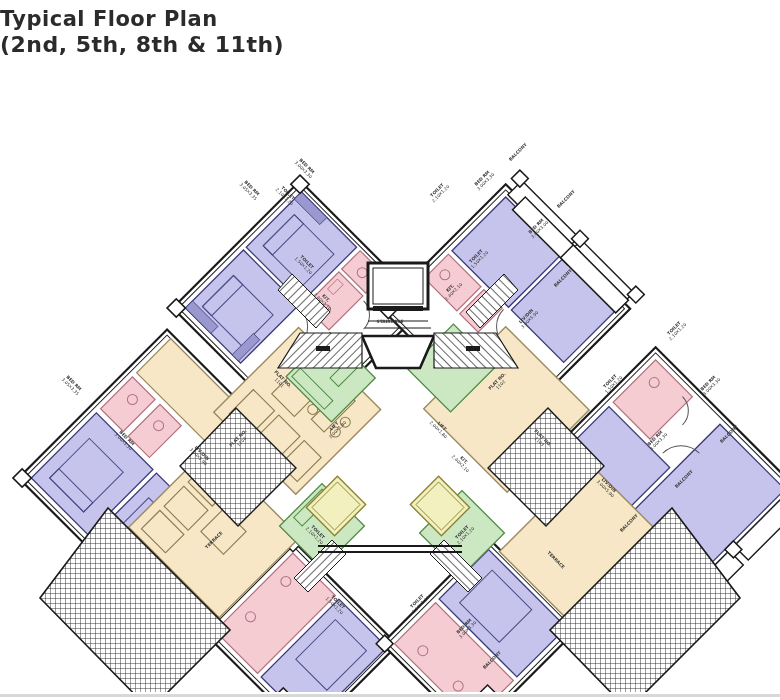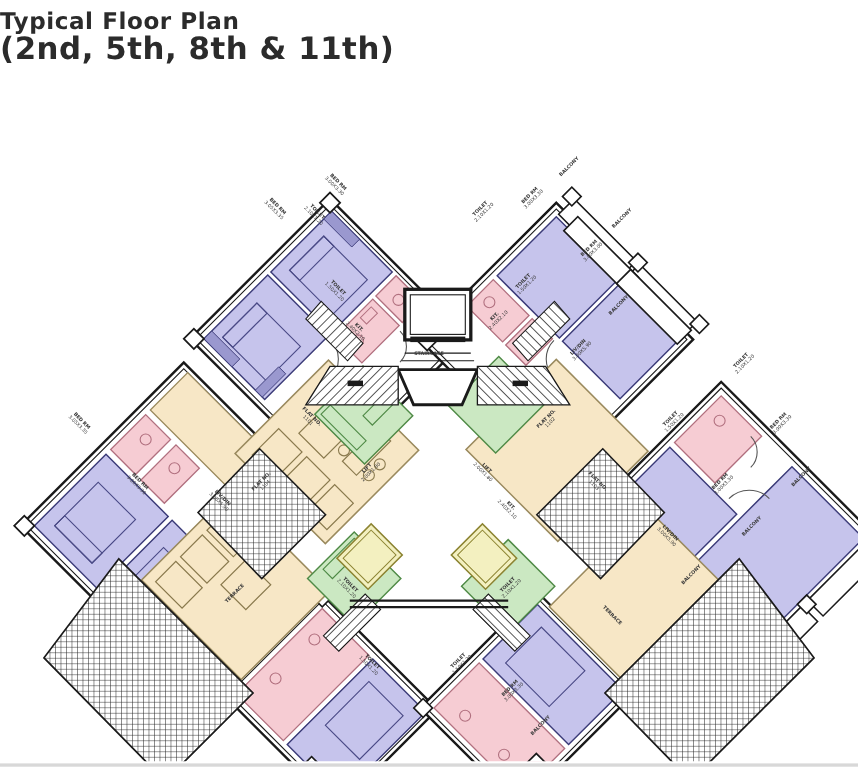--- a/index.html
+++ b/index.html
@@ -11,21 +11,21 @@
   }
   #page{position:absolute;left:0;top:0;width:780px;height:700px;background:#fff;}
 
   
   .title-block{
     position:absolute;left:0;top:6px;width:780px;text-align:left;
     font-family:"DejaVu Sans", sans-serif;
     color:#2b2b2b;
   }
   .title-line1{font-size:21px;font-weight:bold;letter-spacing:.5px;line-height:26px;}
-  .title-line2{font-size:28px;font-weight:bold;letter-spacing:.5px;line-height:26px;}
+  .title-line2{font-size:22px;font-weight:bold;letter-spacing:.5px;line-height:26px;}
 
   
   .plan{position:absolute;left:0;top:78px;width:780px;height:614px;}
   .plan svg{display:block;}
 
   .bottom-rule{
     position:absolute;left:0;top:694px;width:780px;height:3px;
     background:#d8d8d8;
   }
 

